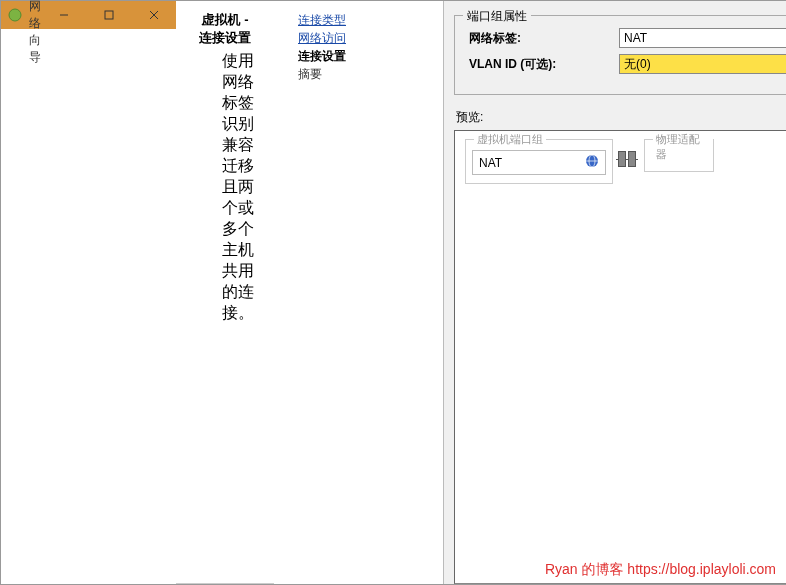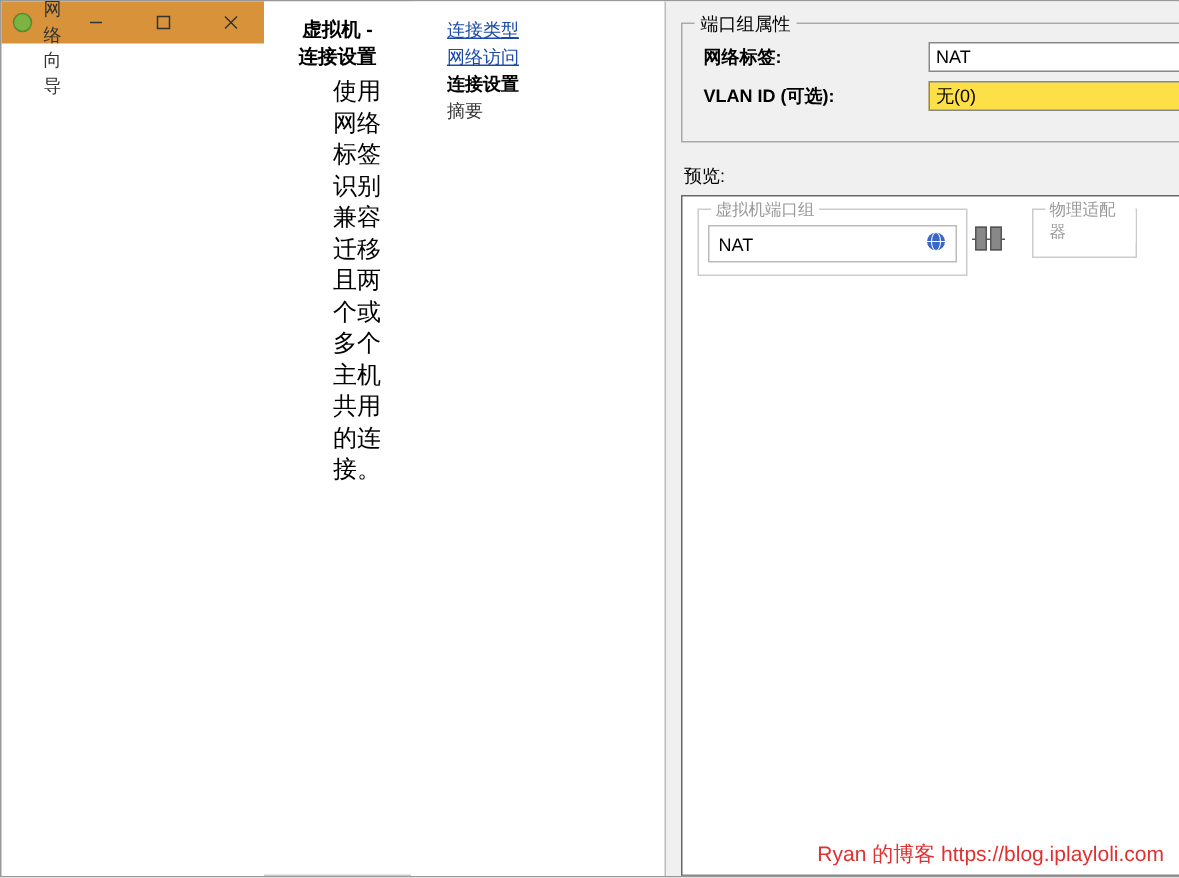--- a/index.html
+++ b/index.html
@@ -109,21 +109,21 @@
       background: #fff;
       border: 1px solid #888;
       border-top: 1px solid #666;
       border-left: 1px solid #666;
       padding: 8px 10px;
       position: relative;
       overflow: hidden;
     }
     .vm-group {
       border: 1px solid #ccc;
-      width: 180px;
+      width: 148px;
       position: relative;
       padding: 10px 6px 8px 6px;
       display: inline-block;
       vertical-align: top;
     }
     .vm-group-title {
       position: absolute;
       top: -8px;
       left: 8px;
       background: #fff;
@@ -148,21 +148,21 @@
       position: relative;
     }
     .conn-box { width: 8px; height: 16px; background: #888; border: 1px solid #555; }
     .conn-line { width: 2px; height: 1px; background: #555; }
     .phys-group {
       border: 1px solid #ccc;
       position: relative;
       padding: 8px 12px 6px 8px;
       display: inline-block;
       vertical-align: top;
-      margin-left: 14px;
+      margin-left: 2px;
     }
     .phys-title {
       position: absolute;
       top: -8px;
       left: 8px;
       background: #fff;
       color: #999;
       font-size: 11px;
       padding: 0 3px;
     }

